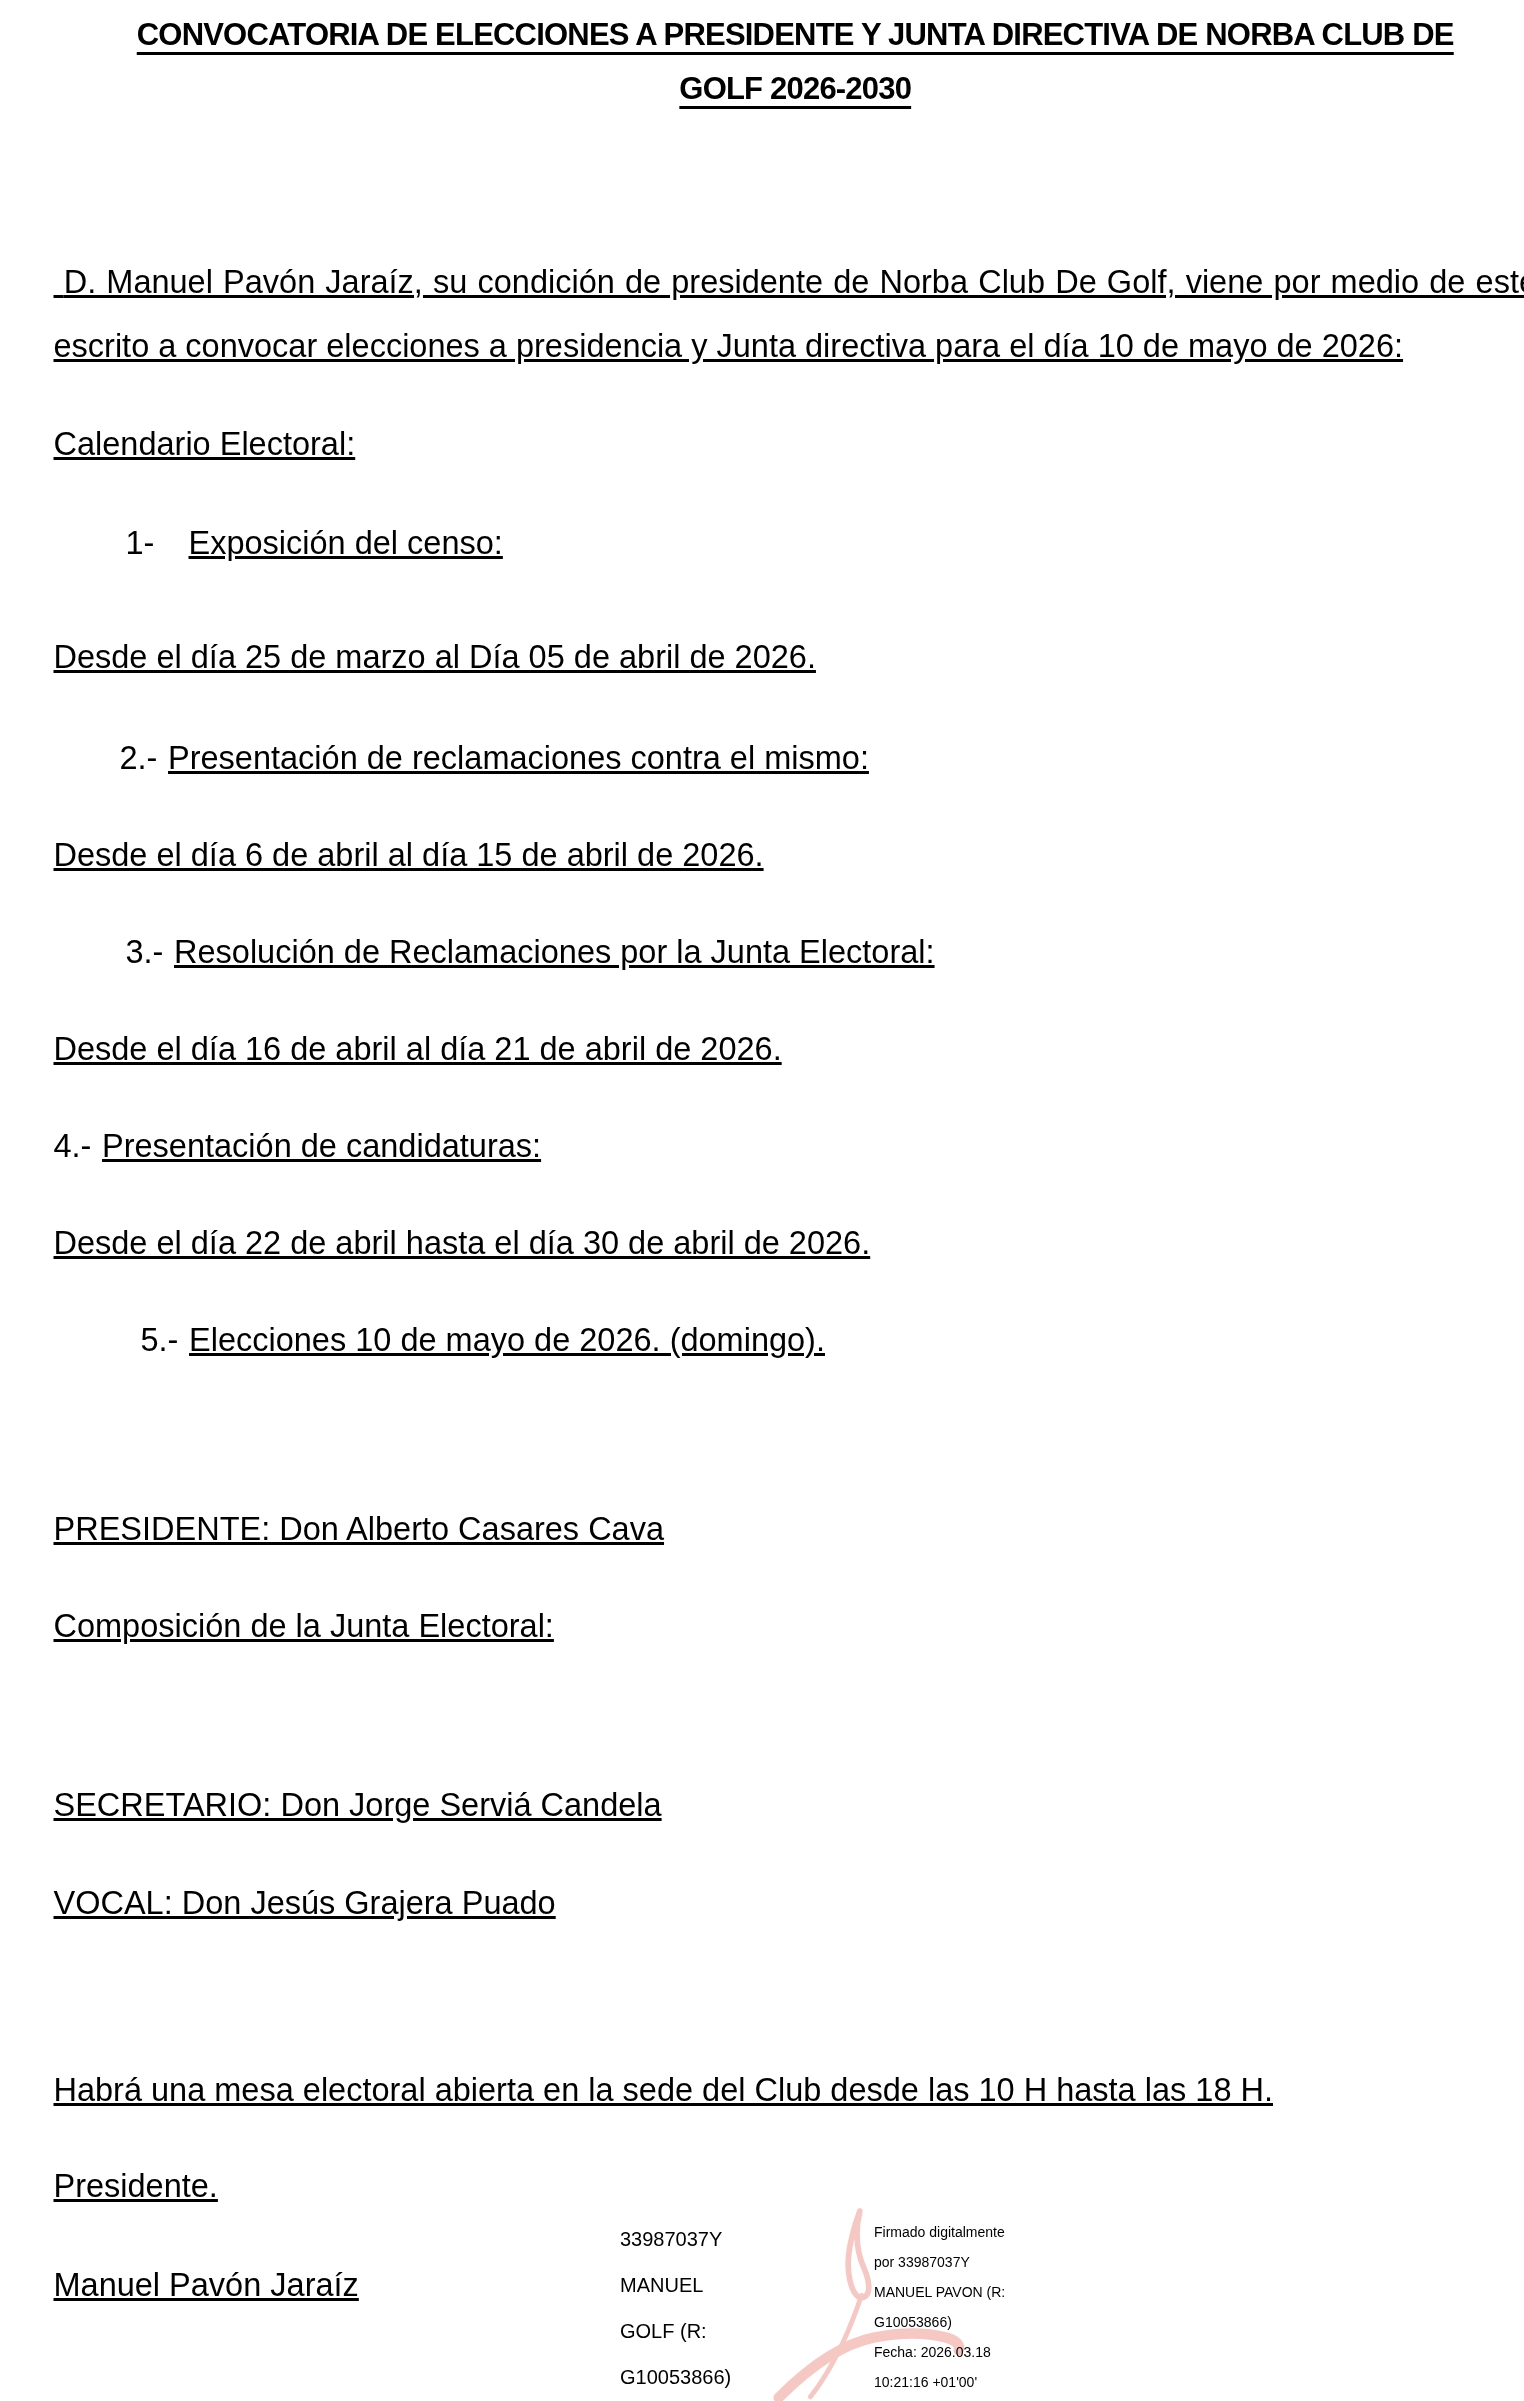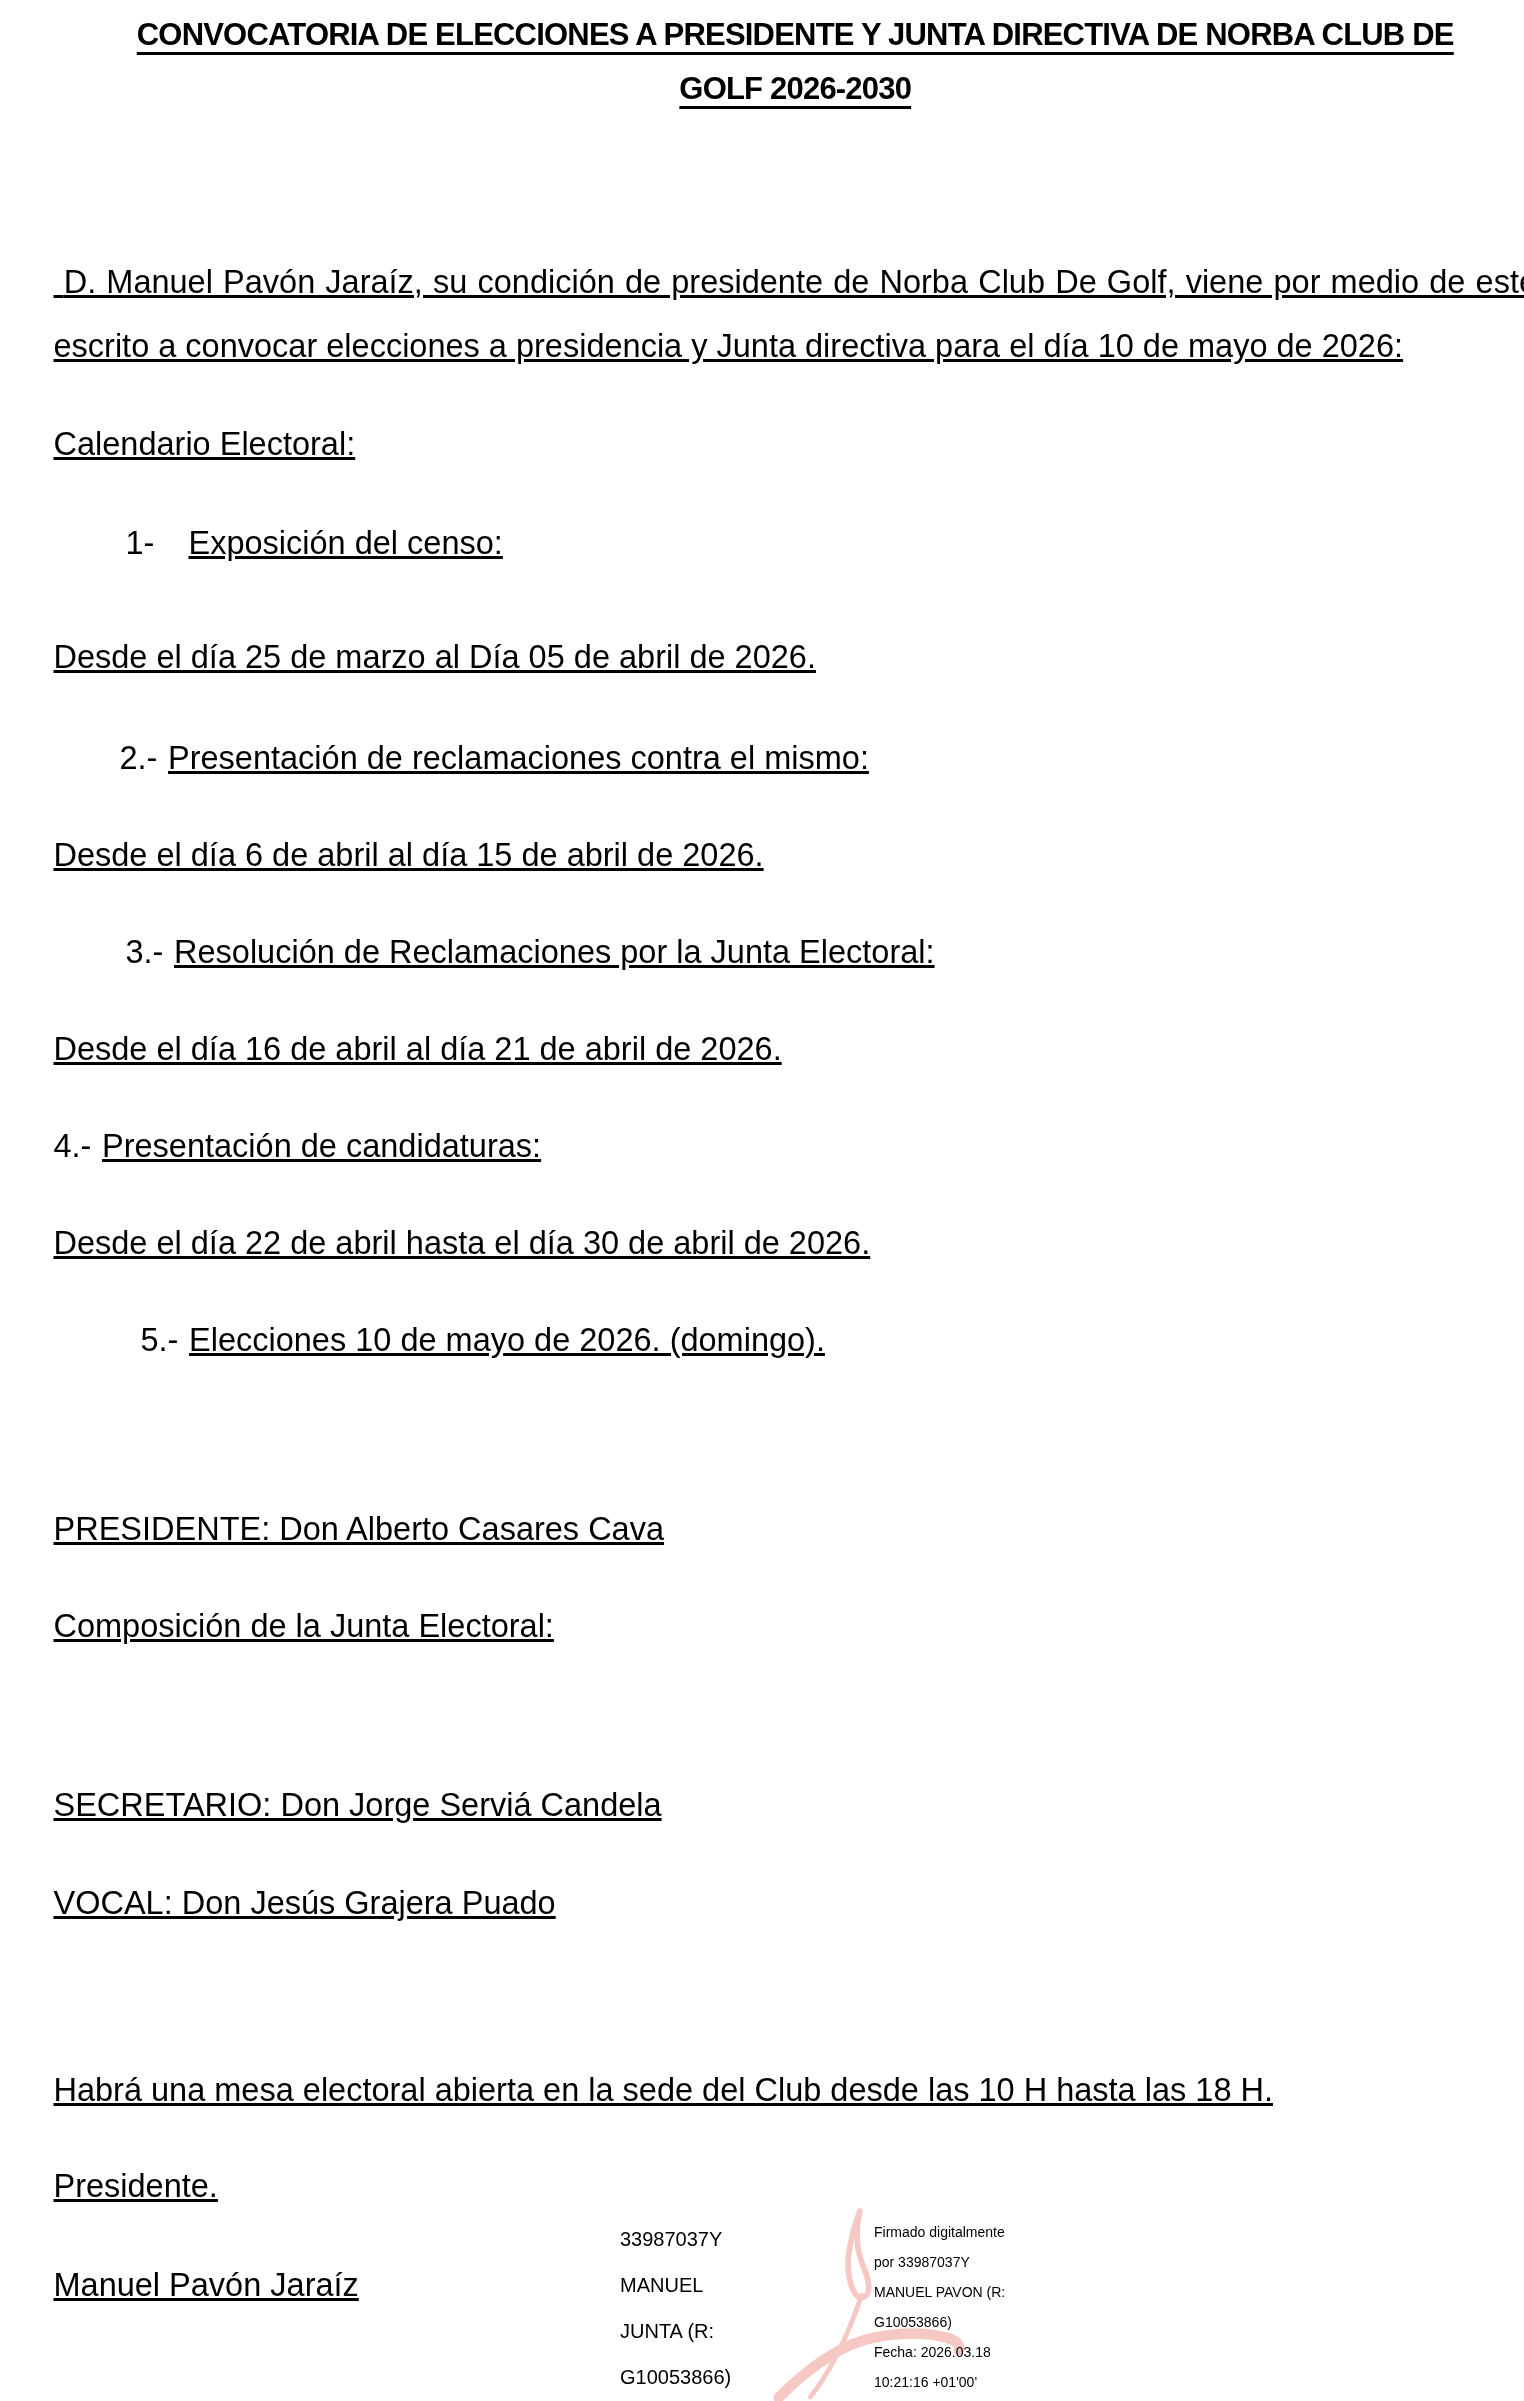--- a/index.html
+++ b/index.html
@@ -115,21 +115,21 @@
 
   <svg class="sig-flourish" viewBox="0 0 270 266" aria-hidden="true">
     <path d="M128,32 C118,60 112,85 114,105 C116,128 124,142 133,138 C142,134 140,118 133,102 C124,82 122,58 128,32" fill="none" stroke-width="7" stroke-linecap="round" stroke="#f6c8c4"></path>
     <path d="M130,136 C118,172 100,212 82,240 C76,250 71,256 67,261" fill="none" stroke-width="6" stroke-linecap="round" stroke="#f6c8c4"></path>
     <path d="M28,262 C65,225 105,196 145,188 C180,181 212,182 235,188 C246,191 252,197 250,203" fill="none" stroke-width="13" stroke-linecap="round" stroke="#f6c8c4"></path>
   </svg>
 
   <div class="sig-subject">
     <div>33987037Y</div>
     <div>MANUEL</div>
-    <div>JUNTA (R:</div>
+    <div>GOLF (R:</div>
     <div>G10053866)</div>
   </div>
 
   <div class="sig-details">
     <div>Firmado digitalmente</div>
     <div>por 33987037Y</div>
     <div>MANUEL PAVON (R:</div>
     <div>G10053866)</div>
     <div>Fecha: 2026.03.18</div>
     <div>10:21:16 +01'00'</div>

